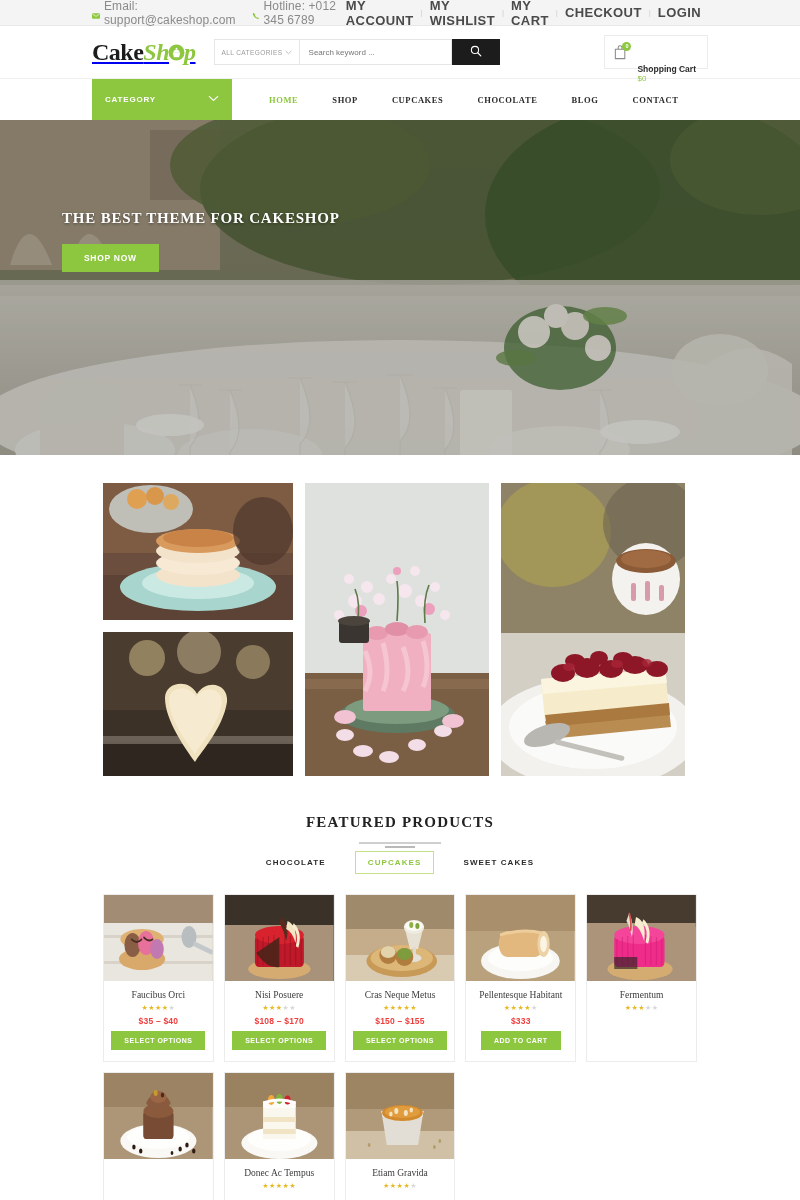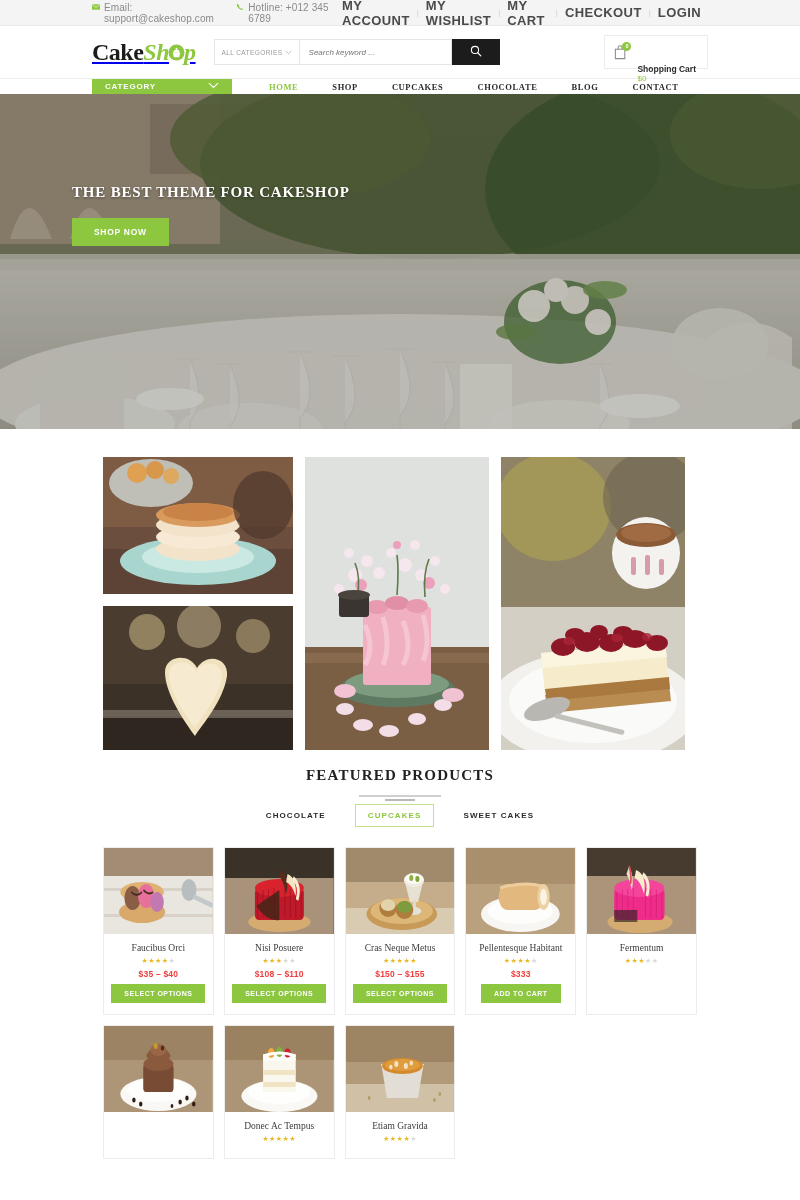--- a/index.html
+++ b/index.html
@@ -13,21 +13,21 @@
   }
   .page { width:800px; position:relative; }
 
   
   .topbar {
     height:26px; background:#f4f4f4; border-bottom:1px solid #e8e8e8;
     display:flex; align-items:center; justify-content:space-between;
     padding:0 92px;
   }
   .topbar-left { display:flex; align-items:center; gap:16px; }
-  .tb-item { display:flex; gap:4px; color:#8a8a8a; font-size:10px; letter-spacing:.1px; }
+  .tb-item { display:flex; align-items:center; gap:4px; color:#8a8a8a; font-size:12px; letter-spacing:.1px; }
   .tb-ico { width:8px; height:8px; display:inline-block; }
   .topbar-right { display:flex; align-items:center; }
   .tb-link {
     color:#4a4a4a; font-size:13px; font-weight:bold; letter-spacing:.4px;
     text-decoration:none; text-transform:uppercase; padding:0 7px;
   }
   .tb-sep { color:#cfcfcf; font-size:8px; }
 
   
   .header {
@@ -43,21 +43,21 @@
   .searchwrap { display:flex; align-items:center; height:26px; margin-left:18px; }
   .cat-select {
     width:86px; height:26px; border:1px solid #e6e6e6; background:#fff;
     display:flex; align-items:center; justify-content:space-between;
     padding:0 7px; font-size:6.5px; color:#9a9a9a; letter-spacing:.4px;
     text-transform:uppercase; cursor:pointer;
   }
   .search-input {
     width:152px; height:26px; border:1px solid #e6e6e6; border-left:none;
     padding:0 9px; font-size:8px; color:#b5b5b5; font-family:"Liberation Sans",sans-serif;
-    outline:none; background:#fff;font-style:italic;
+    outline:none; background:#fff;
   }
   .search-btn {
     width:48px; height:26px; background:#1c1c1c; border:none; cursor:pointer;
     display:flex; align-items:center; justify-content:center;
   }
 
   .cart {
     display:flex; align-items:center; gap:7px; border:1px solid #ececec;
     padding:5px 11px 5px 8px; height:34px;
   }
@@ -66,21 +66,21 @@
     position:absolute; right:-1px; top:-2px; width:9px; height:9px;
     background:#8dc63f; border-radius:50%; color:#fff; font-size:5.5px;
     display:flex; align-items:center; justify-content:center; font-weight:bold;
   }
   .cart-txt { line-height:1.25; }
   .cart-title { font-size:8.5px; font-weight:bold; color:#2b2b2b; }
   .cart-total { font-size:8px; color:#8dc63f; }
 
   
   .navbar {
-    height:16px; background:#fff; border-top:1px solid #f0f0f0;
+    height:42px; background:#fff; border-top:1px solid #f0f0f0;
     display:flex; align-items:stretch; padding:0 92px;
   }
   .cat-btn {
     width:140px; background:#8dc63f; color:#fff; display:flex;
     align-items:center; justify-content:space-between; padding:0 13px;
     font-size:8px; font-weight:bold; letter-spacing:.8px; cursor:pointer;
   }
   .navlinks { display:flex; align-items:center; padding-left:20px; }
   .navlink {
     font-size:8.5px; font-weight:bold; letter-spacing:.6px; color:#2b2b2b;
@@ -89,21 +89,21 @@
   }
   .navlink.active { color:#8dc63f; }
 
   
   .hero {
     height:335px; position:relative; overflow:hidden;
     background:linear-gradient(165deg,#6f6a5e 0%,#8d8673 28%,#6d7a55 55%,#55613f 100%);
   }
   .hero-photo { position:absolute; inset:0; }
   .hero-overlay { position:absolute; inset:0; background:rgba(40,38,32,.26); }
-  .hero-content { position:absolute; left:72px; top:90px; z-index:5; }
+  .hero-content { position:absolute; left:62px; top:90px; z-index:5; }
   .hero-sub {
     font-family:"Liberation Serif", serif; color:#fff; font-size:15px;
     font-weight:bold; letter-spacing:.8px; text-shadow:0 1px 3px rgba(0,0,0,.45);
   }
   .hero-title {
     font-family:"Liberation Serif", serif; color:#fff; font-size:62px;
     font-weight:bold; letter-spacing:-.5px; line-height:1.02; margin-top:10px;
     text-shadow:0 2px 8px rgba(0,0,0,.35);
   }
   .hero-btn {
@@ -118,21 +118,21 @@
   .g-col.left { width:190px; }
   .g-col.mid { width:184px; }
   .g-col.right { width:184px; }
   .gimg { width:100%; overflow:hidden; position:relative; }
   .gimg.a { height:137px; }
   .gimg.b { height:144px; }
   .gimg.c { height:293px; }
   .gimg.d { height:293px; }
 
   
-  .featured { padding:17px 0 0 0; text-align:center; }
+  .featured { padding:38px 0 0 0; text-align:center; }
   .feat-title {
     font-family:"Liberation Serif", serif; font-size:15px; font-weight:bold;
     letter-spacing:1.2px; color:#222;
   }
   .feat-div { width:82px; height:0; margin:11px auto 0 auto; position:relative; }
   .feat-div:before {
     content:""; position:absolute; left:0; top:0; width:82px; height:2px; background:#cfcfcf;
   }
   .feat-div:after {
     content:""; position:absolute; left:26px; top:4px; width:30px; height:2px; background:#b9b9b9;
@@ -522,21 +522,21 @@
             <ellipse cx="80" cy="74" rx="46" ry="10" fill="#d5ab72"></ellipse>
             <rect x="44" y="40" width="72" height="32" rx="5" fill="#c0192a"></rect>
             <ellipse cx="80" cy="40" rx="36" ry="9" fill="#d8232f"></ellipse>
             <path d="M48 44 v26 M56 42 v28 M64 41 v29 M72 40 v30 M88 40 v30 M96 41 v29 M104 42 v28 M112 44 v26" stroke="#8e1020" stroke-width="1.6" opacity="0.55"></path>
             <path d="M46 58 q16 16 34 14 l0 -30 z" fill="#4a2418" opacity="0.9"></path>
             <path d="M84 22 q12 10 6 24 q-4 -12 -10 -18 z" fill="#5a2a1c"></path>
             <path d="M92 26 q14 4 12 22 q-6 -12 -14 -14 z" fill="#f3e6c4"></path>
             <path d="M100 30 q12 8 6 22" stroke="#f6ecd0" stroke-width="4" fill="none"></path>
           </svg>
         </div>
-        <div class="card-body"><div class="card-name">Nisi Posuere</div><div class="stars"><span class="star-on">★</span><span class="star-on">★</span><span class="star-on">★</span><span class="star-off">★</span><span class="star-off">★</span></div><div class="price">$108 – $110</div><button class="card-btn">SELECT OPTIONS</button></div>
+        <div class="card-body"><div class="card-name">Nisi Posuere</div><div class="stars"><span class="star-on">★</span><span class="star-on">★</span><span class="star-on">★</span><span class="star-off">★</span><span class="star-off">★</span></div><div class="price">$108 – $170</div><button class="card-btn">SELECT OPTIONS</button></div>
       </div>
       <div class="card">
         <div class="card-img">
           <svg class="svgbox" viewBox="0 0 160 86" preserveAspectRatio="none">
             <rect width="160" height="86" fill="#b49d7e"></rect>
             <rect x="0" y="0" width="160" height="40" fill="#a08a6c"></rect>
             <rect x="0" y="34" width="160" height="52" fill="#c5ad8b"></rect>
             <rect x="0" y="60" width="160" height="26" fill="#d9cbb2"></rect>
             <ellipse cx="82" cy="66" rx="52" ry="16" fill="#c79a58"></ellipse>
             <ellipse cx="82" cy="63" rx="46" ry="13" fill="#ddb778"></ellipse>

